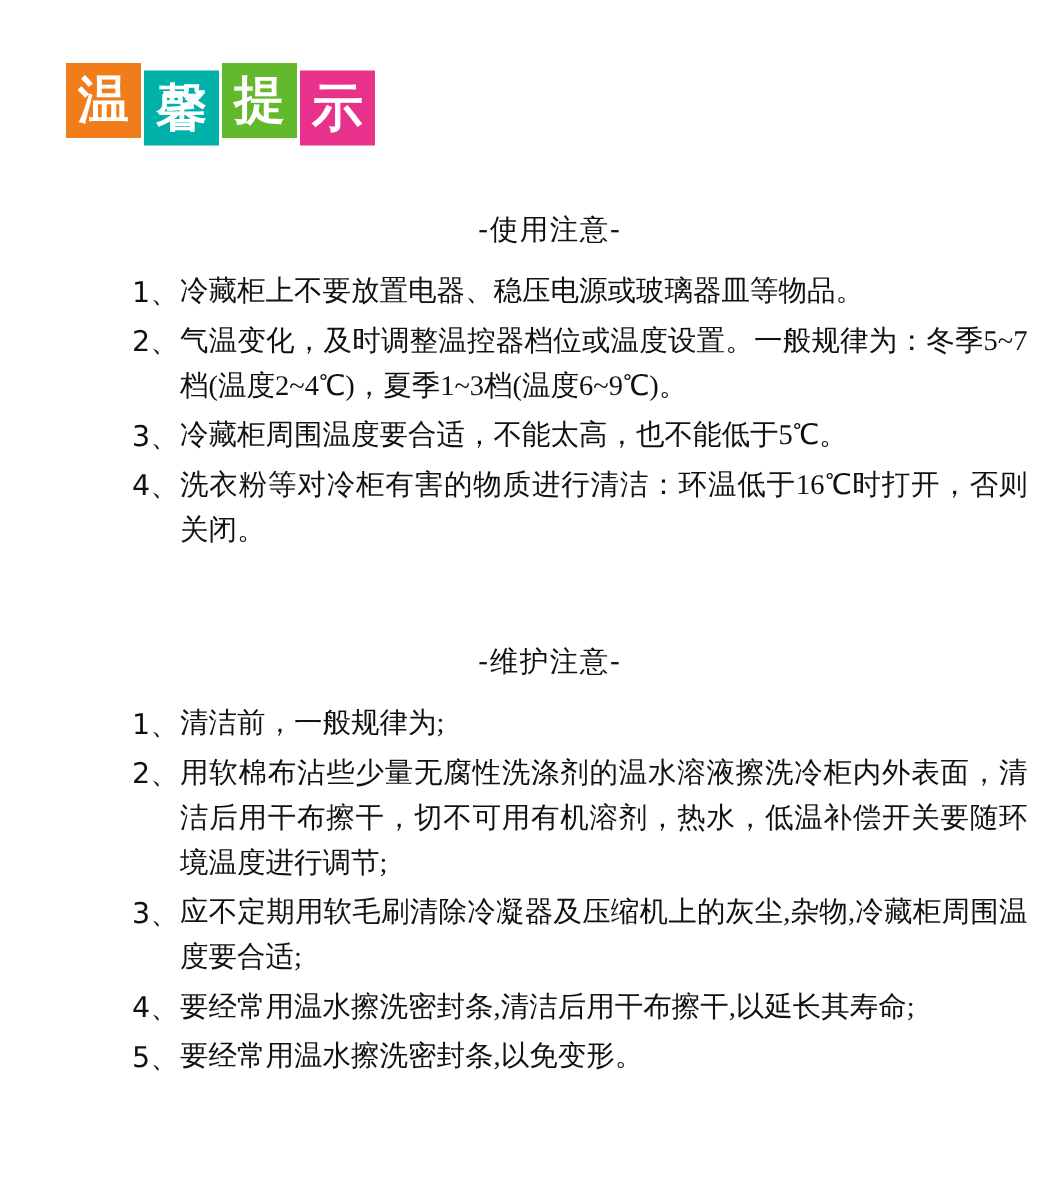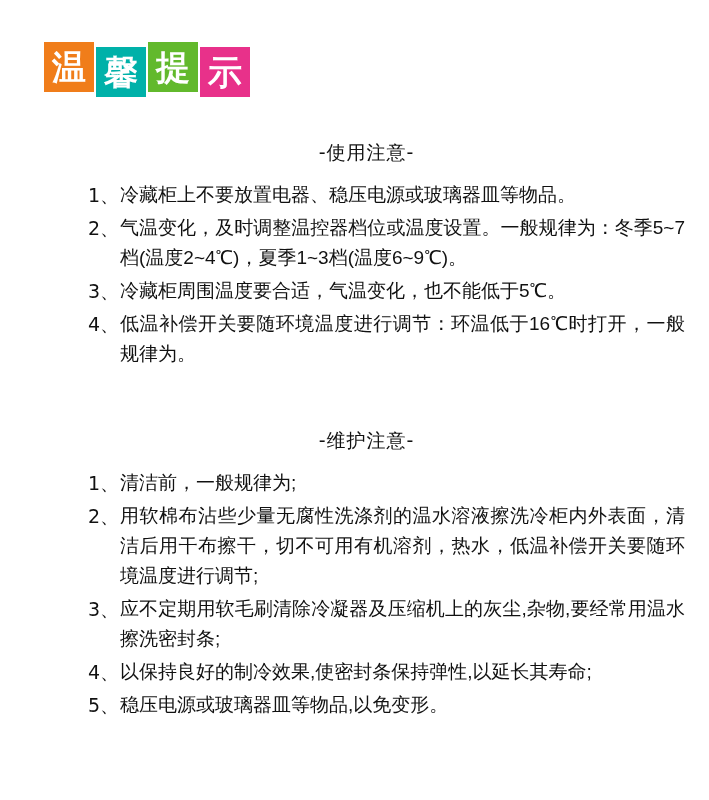--- a/index.html
+++ b/index.html
@@ -83,21 +83,21 @@
     line-height: 30px;
     font-family: "DejaVu Sans", "Liberation Sans", sans-serif;
     color: #111;
   }
   .item-text {
     flex: 1 1 auto;
     font-size: 19px;
     line-height: 30px;
     text-align: justify;
     color: #111;
-    font-family: Liberation Sans, sans-serif;
+    font-family: Liberation Serif, serif;
   }
 </style>
 </head>
 <body>
 
 <div class="page">
 
   <div class="banner">
     <span class="banner-char c0">温</span>
     <span class="banner-char c1">馨</span>
@@ -111,48 +111,48 @@
       <li class="item">
         <span class="item-num">1、</span>
         <span class="item-text">冷藏柜上不要放置电器、稳压电源或玻璃器皿等物品。</span>
       </li>
       <li class="item">
         <span class="item-num">2、</span>
         <span class="item-text">气温变化，及时调整温控器档位或温度设置。一般规律为：冬季5~7档(温度2~4℃)，夏季1~3档(温度6~9℃)。</span>
       </li>
       <li class="item">
         <span class="item-num">3、</span>
-        <span class="item-text">冷藏柜周围温度要合适，气温变化，也不能低于5℃。</span>
+        <span class="item-text">冷藏柜周围温度要合适，不能太高，也不能低于5℃。</span>
       </li>
       <li class="item">
         <span class="item-num">4、</span>
-        <span class="item-text">低温补偿开关要随环境温度进行调节：环温低于16℃时打开，一般规律为。</span>
+        <span class="item-text">洗衣粉等对冷柜有害的物质进行清洁：环温低于16℃时打开，否则关闭。</span>
       </li>
     </ul>
   </div>
 
   <div class="section" id="section-maintenance">
     <div class="section-title">-维护注意-</div>
     <ul class="item-list">
       <li class="item">
         <span class="item-num">1、</span>
         <span class="item-text">清洁前，一般规律为;</span>
       </li>
       <li class="item">
         <span class="item-num">2、</span>
         <span class="item-text">用软棉布沾些少量无腐性洗涤剂的温水溶液擦洗冷柜内外表面，清洁后用干布擦干，切不可用有机溶剂，热水，低温补偿开关要随环境温度进行调节;</span>
       </li>
       <li class="item">
         <span class="item-num">3、</span>
-        <span class="item-text">应不定期用软毛刷清除冷凝器及压缩机上的灰尘,杂物,要经常用温水擦洗密封条;</span>
+        <span class="item-text">应不定期用软毛刷清除冷凝器及压缩机上的灰尘,杂物,冷藏柜周围温度要合适;</span>
       </li>
       <li class="item">
         <span class="item-num">4、</span>
-        <span class="item-text">以保持良好的制冷效果,使密封条保持弹性,以延长其寿命;</span>
+        <span class="item-text">要经常用温水擦洗密封条,清洁后用干布擦干,以延长其寿命;</span>
       </li>
       <li class="item">
         <span class="item-num">5、</span>
-        <span class="item-text">稳压电源或玻璃器皿等物品,以免变形。</span>
+        <span class="item-text">要经常用温水擦洗密封条,以免变形。</span>
       </li>
     </ul>
   </div>
 
 </div>
 
 </body></html>

